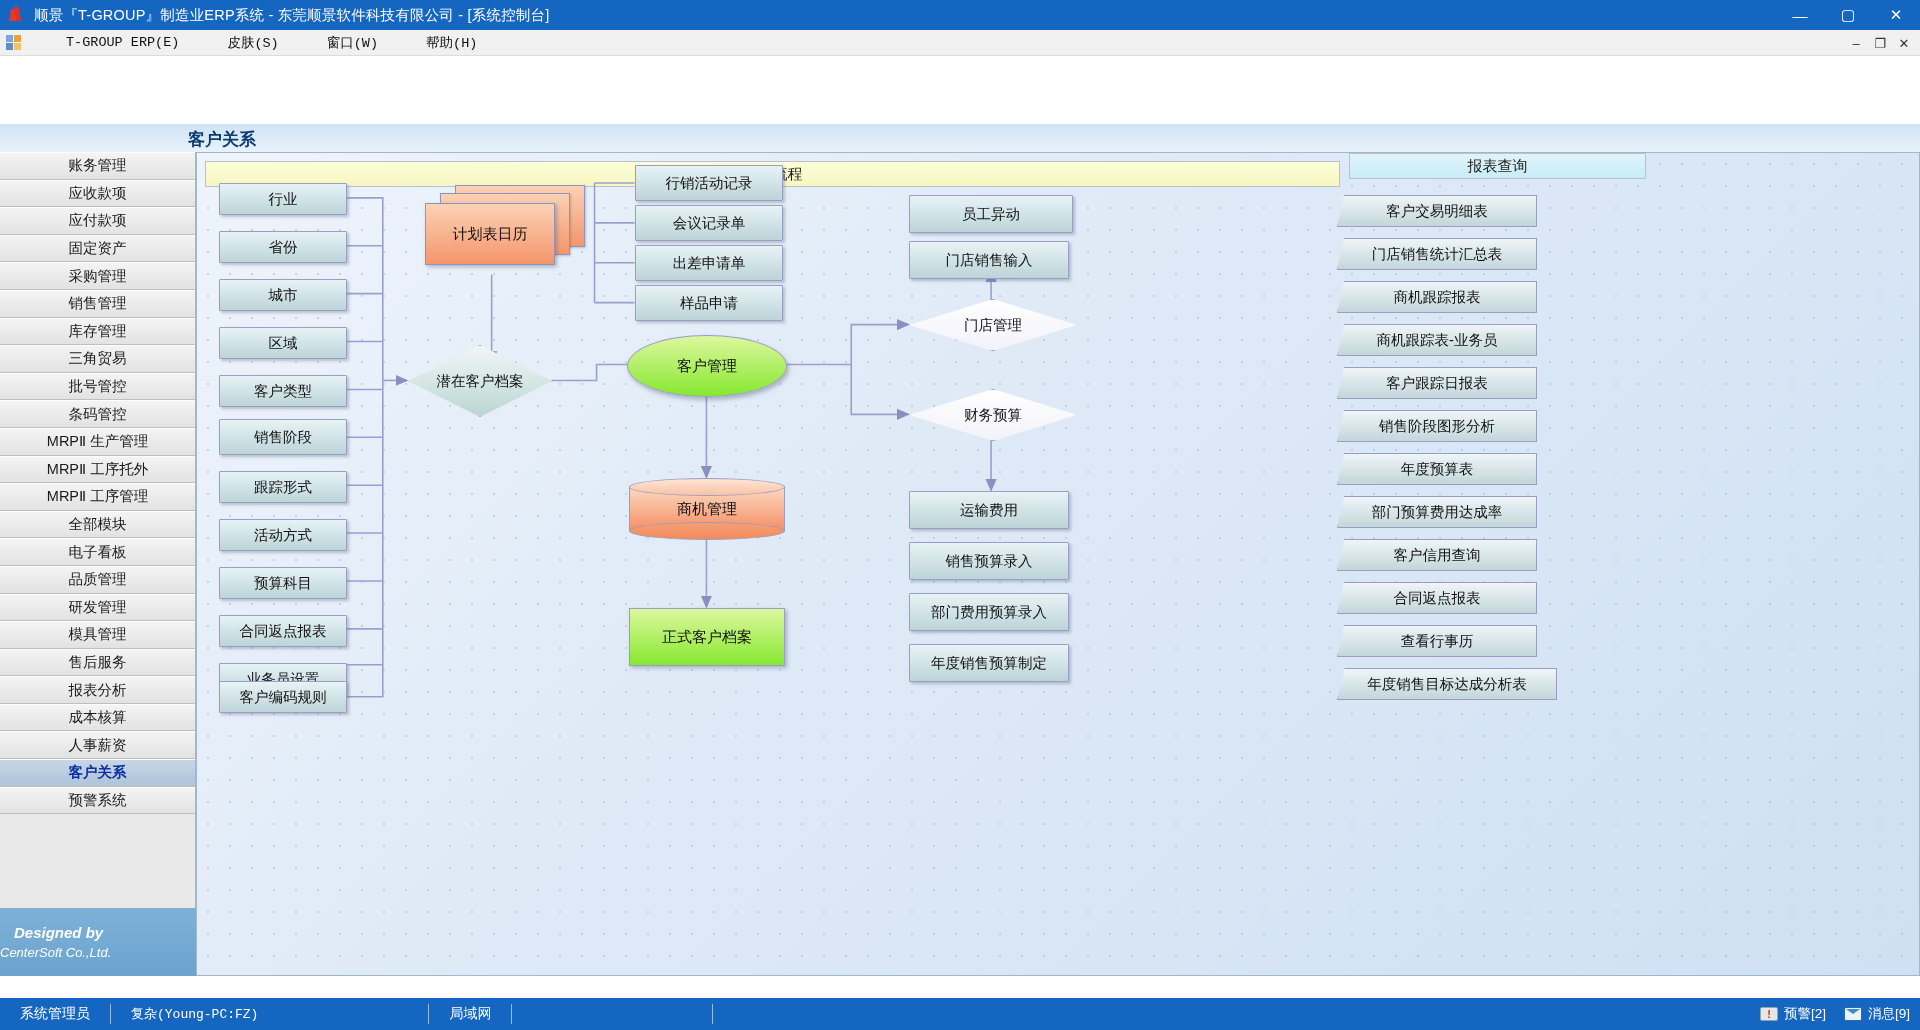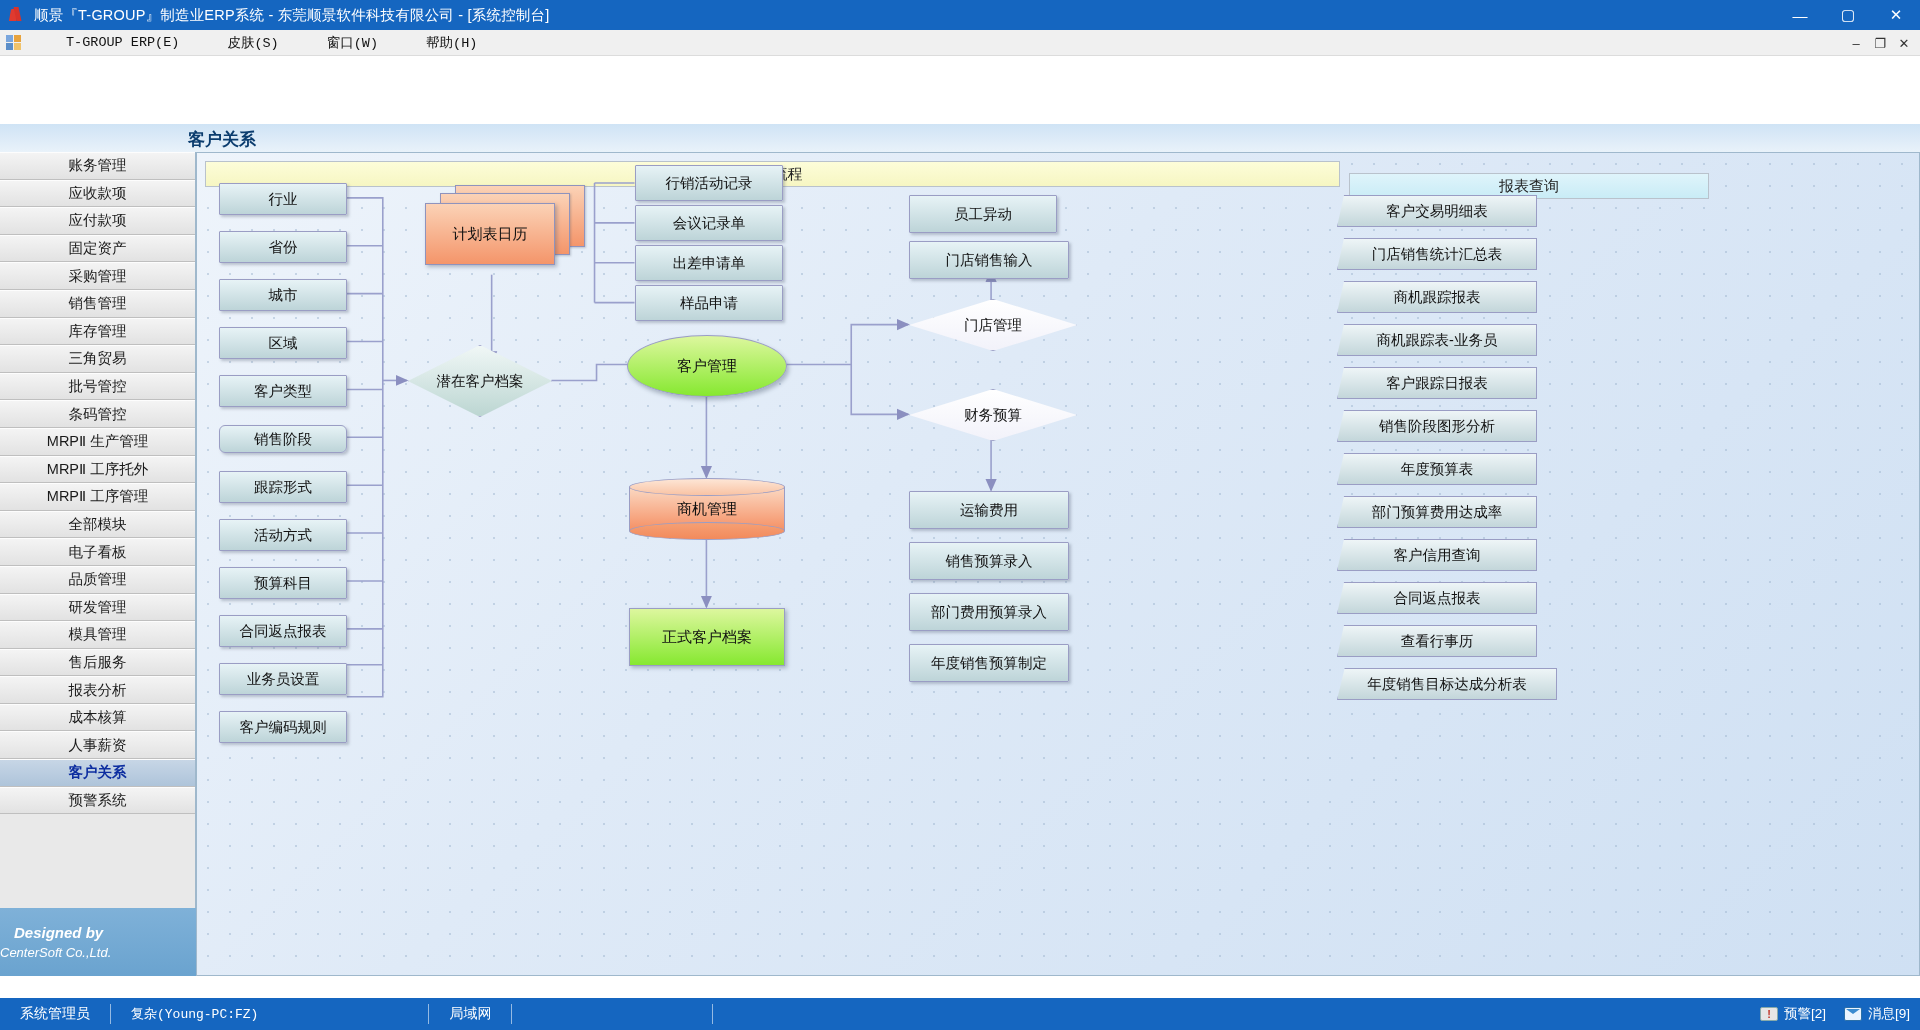--- a/index.html
+++ b/index.html
@@ -136,21 +136,21 @@
     background-image: radial-gradient(#9fb6cf 0.9px, transparent 1px);
     background-size: 22px 22px; opacity: 0.5;
   }
 
   .band {
     position: absolute; height: 26px;
     display: flex; align-items: center; justify-content: center;
     font-size: 15px; color: #222; border: 1px solid #b9c2cc;
   }
   .band.flow { left: 8px; top: 8px; width: 1135px; background: linear-gradient(180deg,#fdfdd9 0%, #f6f6c2 100%); }
-  .band.report { left: 1152px; top: 20px; width: 360px; background: linear-gradient(180deg,#dff4fb 0%, #c9ecf6 100%); }
+  .band.report { left: 1152px; top: 0; width: 297px; background: linear-gradient(180deg,#dff4fb 0%, #c9ecf6 100%); }
 
   
   .node { position: absolute; }
   .rect {
     background: linear-gradient(180deg,#e7f3f6 0%, #bdd4d8 100%);
     border: 1px solid #9a9dc4;
     box-shadow: 2px 2px 3px rgba(90,100,120,0.35);
     display: flex; align-items: center; justify-content: center;
     font-size: 14.5px; color: #111; text-align: center; border-radius: 1px;
     white-space: nowrap;
@@ -365,27 +365,27 @@
 
         <path d="M795,288 L795,338" marker-end="url(#ah)"></path>
       </g>
     </svg>
 
     <div class="rect node" style="left:22px; top:30px; width:128px; height:32px;">行业</div>
     <div class="rect node" style="left:22px; top:78px; width:128px; height:32px;">省份</div>
     <div class="rect node" style="left:22px; top:126px; width:128px; height:32px;">城市</div>
     <div class="rect node" style="left:22px; top:174px; width:128px; height:32px;">区域</div>
     <div class="rect node" style="left:22px; top:222px; width:128px; height:32px;">客户类型</div>
-    <div class="rect node" style="left:22px; top:272px; width:128px; height:28px;border-radius:6px;">销售阶段</div>
+    <div class="rect node" style="left:22px; top:266px; width:128px; height:36px;">销售阶段</div>
     <div class="rect node" style="left:22px; top:318px; width:128px; height:32px;">跟踪形式</div>
     <div class="rect node" style="left:22px; top:366px; width:128px; height:32px;">活动方式</div>
     <div class="rect node" style="left:22px; top:414px; width:128px; height:32px;">预算科目</div>
     <div class="rect node" style="left:22px; top:462px; width:128px; height:32px;">合同返点报表</div>
     <div class="rect node" style="left:22px; top:510px; width:128px; height:32px;">业务员设置</div>
-    <div class="rect node" style="left:22px; top:558px; width:128px; height:32px;">客户编码规则</div>
+    <div class="rect node" style="left:22px; top:528px; width:128px; height:32px;">客户编码规则</div>
 
     <div class="stack" style="left:228px; top:32px; width:160px; height:90px;">
       <div class="card" style="left:30px; top:0; width:130px; height:62px;"></div>
       <div class="card" style="left:15px; top:8px; width:130px; height:62px;"></div>
       <div class="card front" style="left:0; top:18px; width:130px; height:62px;">计划表日历</div>
     </div>
 
     <div class="diamond" style="left:211px; top:192px; width:144px; height:72px;">
       <div class="shape"></div>
       <span>潜在客户档案</span>
@@ -400,21 +400,21 @@
 
     <div class="cylinder" style="left:432px; top:325px; width:156px; height:62px;">
       <div class="body"></div>
       <div class="bot"></div>
       <div class="top"></div>
       <div class="lbl">商机管理</div>
     </div>
 
     <div class="green-rect" style="left:432px; top:455px; width:156px; height:58px;">正式客户档案</div>
 
-    <div class="rect node" style="left:712px; top:42px; width:148px; height:38px;">员工异动</div>
+    <div class="rect node" style="left:712px; top:42px; width:164px; height:38px;">员工异动</div>
     <div class="rect node" style="left:712px; top:88px; width:160px; height:38px;">门店销售输入</div>
 
     <div class="diamond" style="left:712px; top:146px; width:168px; height:52px;">
       <div class="shape white"></div>
       <span>门店管理</span>
     </div>
 
     <div class="diamond" style="left:712px; top:236px; width:168px; height:52px;">
       <div class="shape white"></div>
       <span>财务预算</span>

